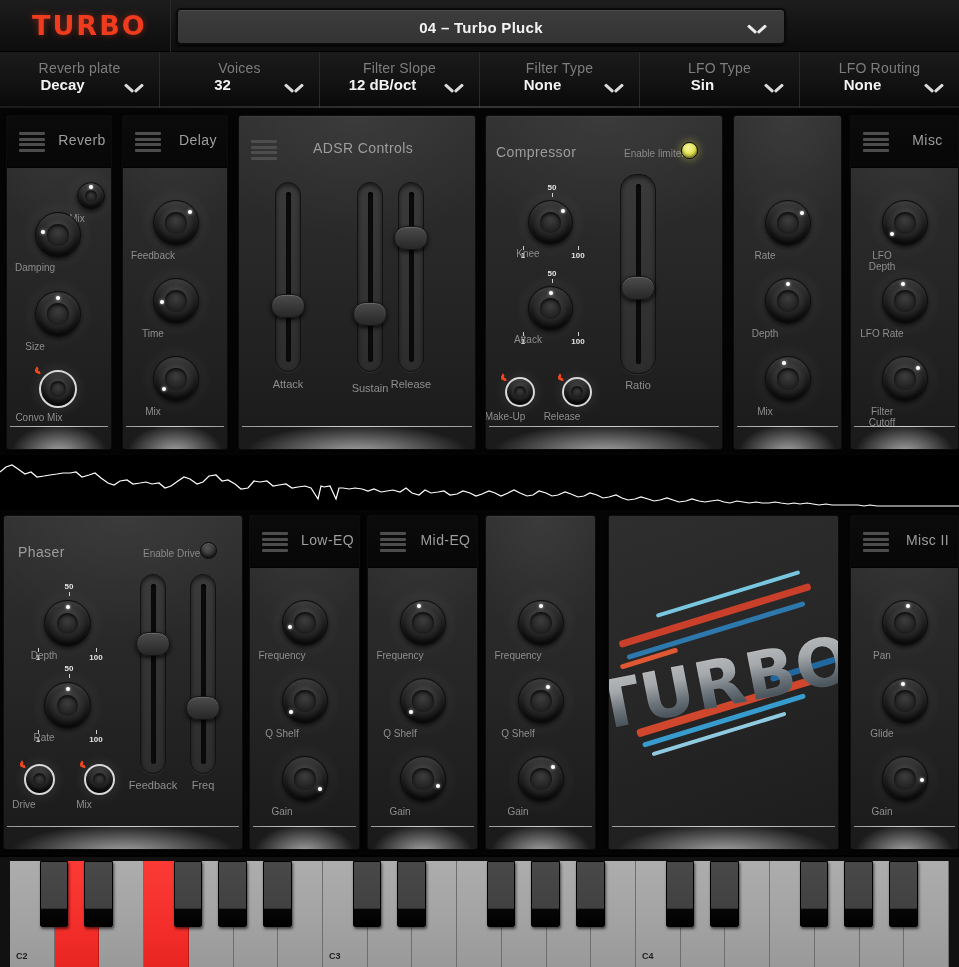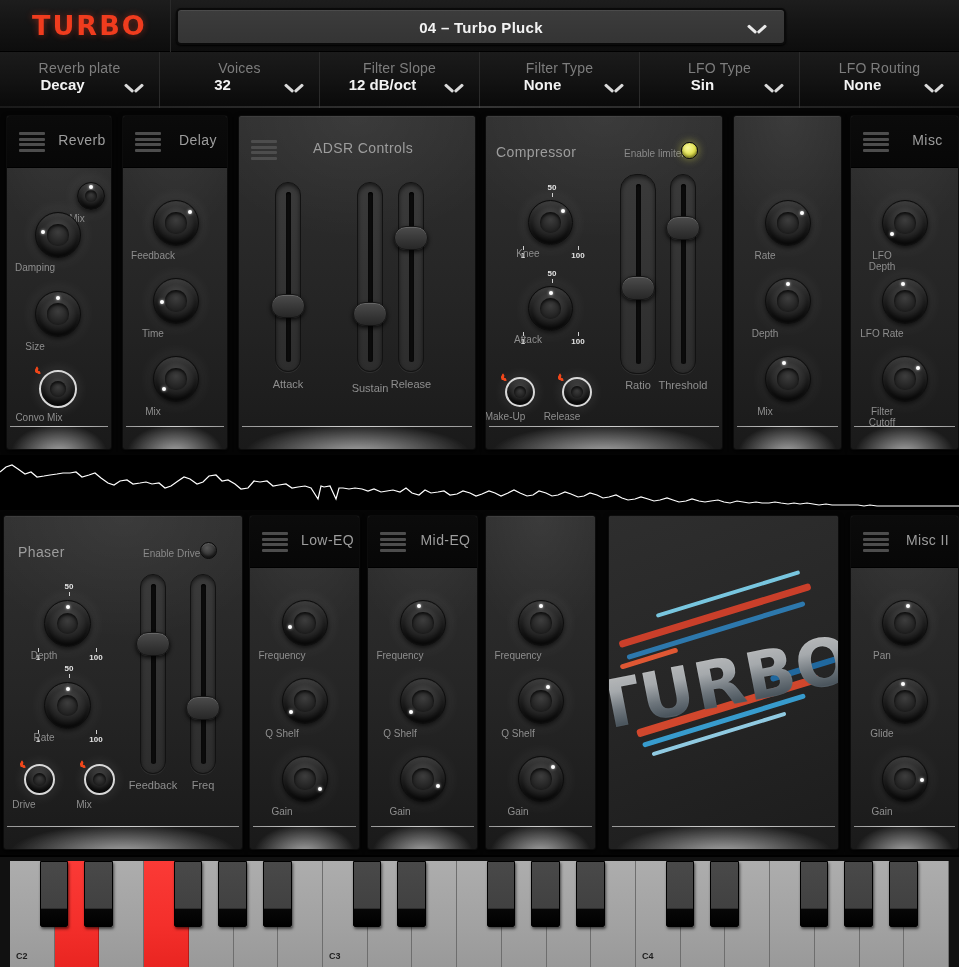--- a/index.html
+++ b/index.html
@@ -442,26 +442,20 @@
           <div class="arc"></div>
           <div class="dial" style="width:30px;height:30px;"></div>
           <div class="klabel" style="top:34px;">Release</div>
         </div>
 
         <div class="slider" style="left:134px; top:6px; width:36px; height:200px;">
           <div class="track"></div>
           <div class="slot"></div>
           <div class="thumb" style="top:102px;"></div>
           <div class="slabel" style="top:205px;">Ratio</div>
-        </div>
-        <div class="slider" style="left:184px; top:6px; width:26px; height:200px;">
-          <div class="track"></div>
-          <div class="slot"></div>
-          <div class="thumb" style="top:42px;"></div>
-          <div class="slabel" style="top:205px;">Threshold</div>
         </div>
       </div>
     </div>
 
     <div class="panel" style="left:733px; width:109px;">
       <div class="body">
         <div class="knob" style="left:31px; top:32px;">
           <div class="dial" style="width:46px;height:46px;"></div>
           <div class="ptr" style="left:35px; top:11px;"></div>
           <div class="klabel" style="top:50px;">Rate</div>

